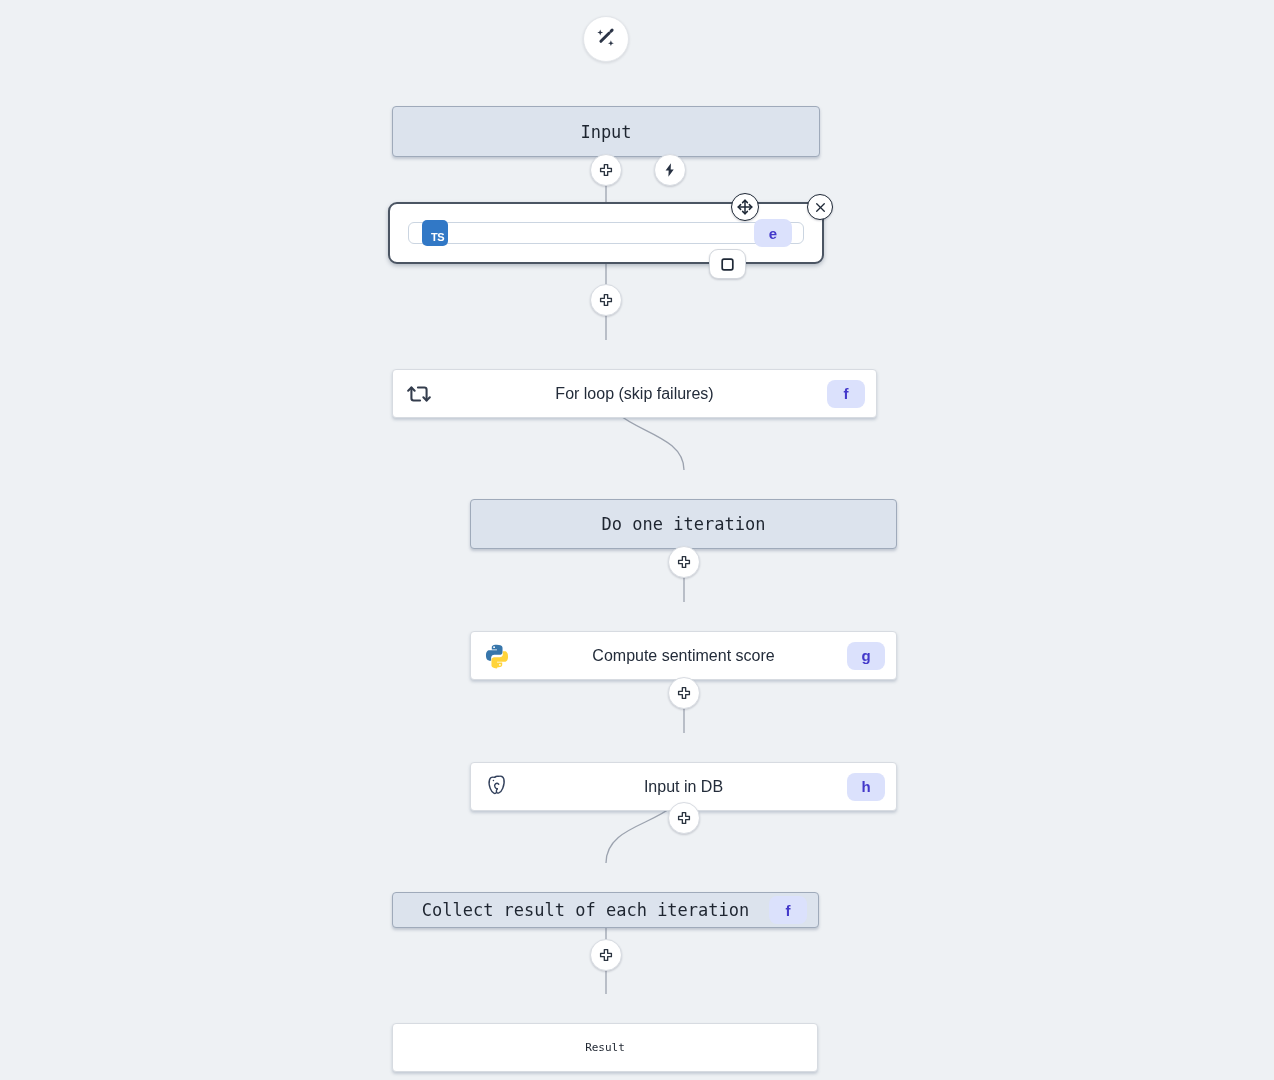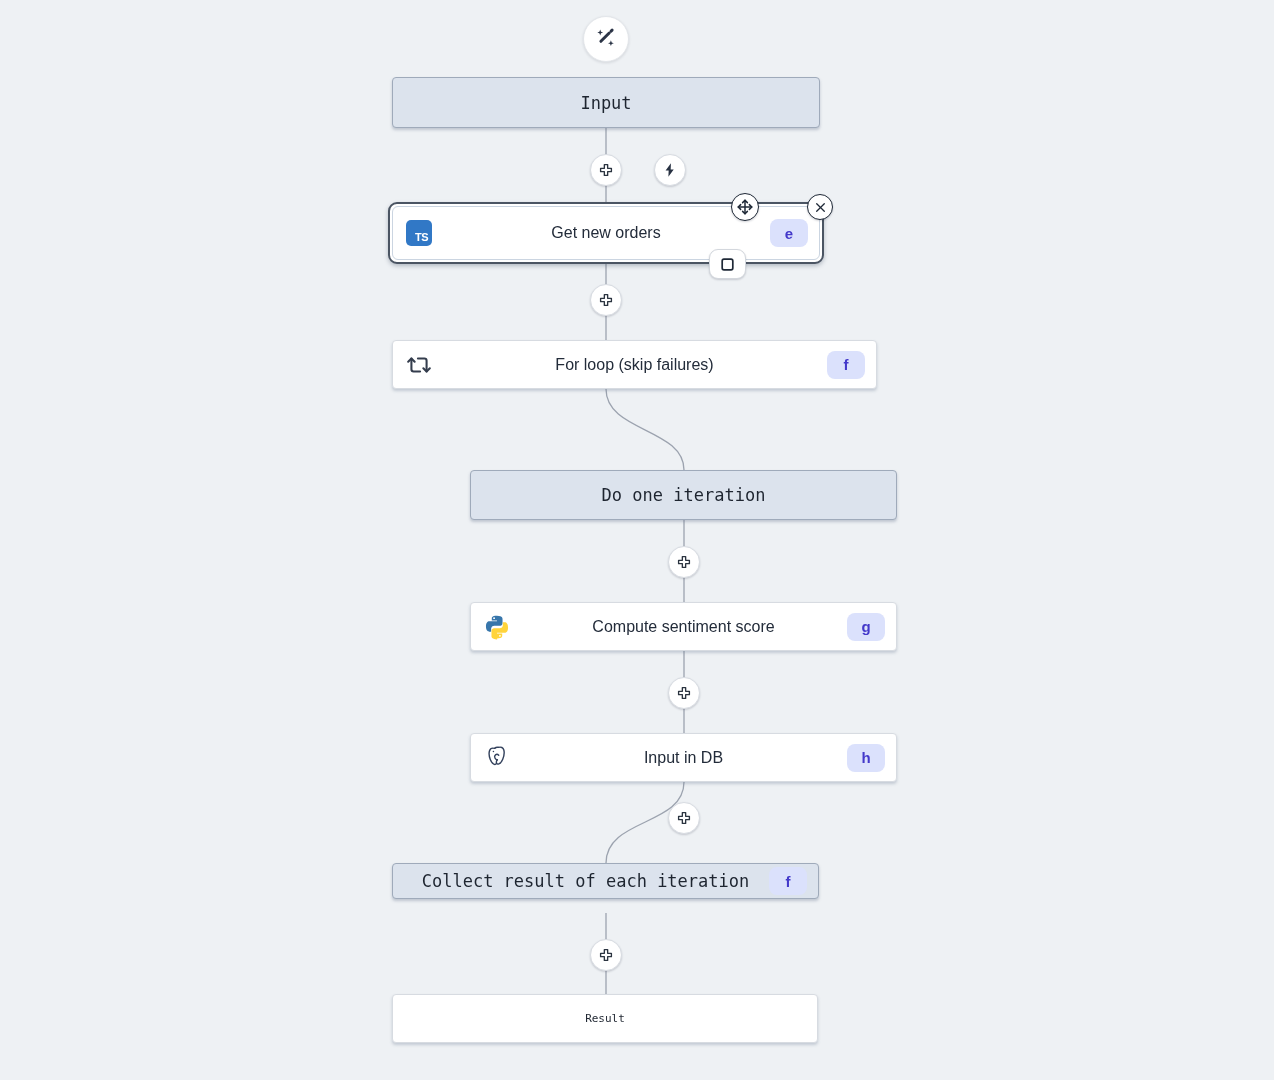--- a/index.html
+++ b/index.html
@@ -4,21 +4,21 @@
 <style>
   html,body{margin:0;padding:0;}
   body{
     width:1274px;height:1080px;position:relative;overflow:hidden;
     background:#eef1f4;
     font-family:"Liberation Sans",sans-serif;
   }
   #connectors{position:absolute;left:0;top:0;z-index:0;}
 
   
-  .node{position:absolute;box-sizing:border-box;display:flex;align-items:center;justify-content:center;z-index:2;cursor:pointer;}
+  .node{position:absolute;box-sizing:border-box;display:flex;align-items:center;justify-content:center;z-index:2;cursor:pointer;margin-top:29px;}
   .node-virtual{
     background:#dce3ed;border:1px solid #9faaba;border-radius:4px;
     font-family:"DejaVu Sans Mono","Liberation Mono",monospace;
     font-size:17px;color:#1e2530;
     box-shadow:0 2px 3px rgba(100,116,139,.35);
   }
   .node-white{
     background:#ffffff;border:1px solid #d7dbe1;border-radius:4px;
     font-family:"Liberation Sans",sans-serif;
     font-size:16px;color:#232c3a;
@@ -28,21 +28,21 @@
   .icon-left{position:absolute;left:13px;top:50%;transform:translateY(-50%);display:flex;align-items:center;}
   .badge{
     position:absolute;right:11px;top:50%;transform:translateY(-50%);
     width:38px;height:28px;border-radius:8px;background:#dbe1fc;color:#4338ca;
     font-weight:bold;font-size:15px;display:flex;align-items:center;justify-content:center;
     font-family:"Liberation Sans",sans-serif;
   }
   
   .node-selected-outer{
     position:absolute;box-sizing:border-box;z-index:2;
-    border:2px solid #4b5563;border-radius:9px;background:#ffffff;padding:2px;
+    border:2px solid #4b5563;border-radius:9px;background:#ffffff;padding:18px;
     box-shadow:0 2px 4px rgba(71,85,105,.35);cursor:pointer;
   }
   .node-selected-inner{
     position:relative;width:100%;height:100%;box-sizing:border-box;
     border:1px solid #cbd5e1;border-radius:6px;background:#ffffff;
     display:flex;align-items:center;justify-content:center;
     font-family:"Liberation Sans",sans-serif;font-size:16px;color:#232c3a;
   }
 
   
@@ -122,21 +122,20 @@
   </span>
 </div>
 
 <div class="node-selected-outer" style="left:388px;top:202px;width:436px;height:62px;">
   <div class="node-selected-inner">
     <span class="icon-left">
       <span class="ts-icon">
           <span>TS</span>
         </span>
     </span>
-    <span class="node-label">Get new orders</span>
     <span class="badge">e</span>
   </div>
 </div>
 
 <div class="circle-btn dark-ring" style="left:731px;top:193px;width:28px;height:28px;">
   <span>
     <svg width="18" height="18" viewBox="0 0 24 24" fill="none" stroke="#1f2937" stroke-width="2" stroke-linecap="round" stroke-linejoin="round">
       <path d="M12 3v18"></path>
         <path d="M3 12h18"></path>
       <path d="m8.8 6.2 3.2-3.2 3.2 3.2"></path>

